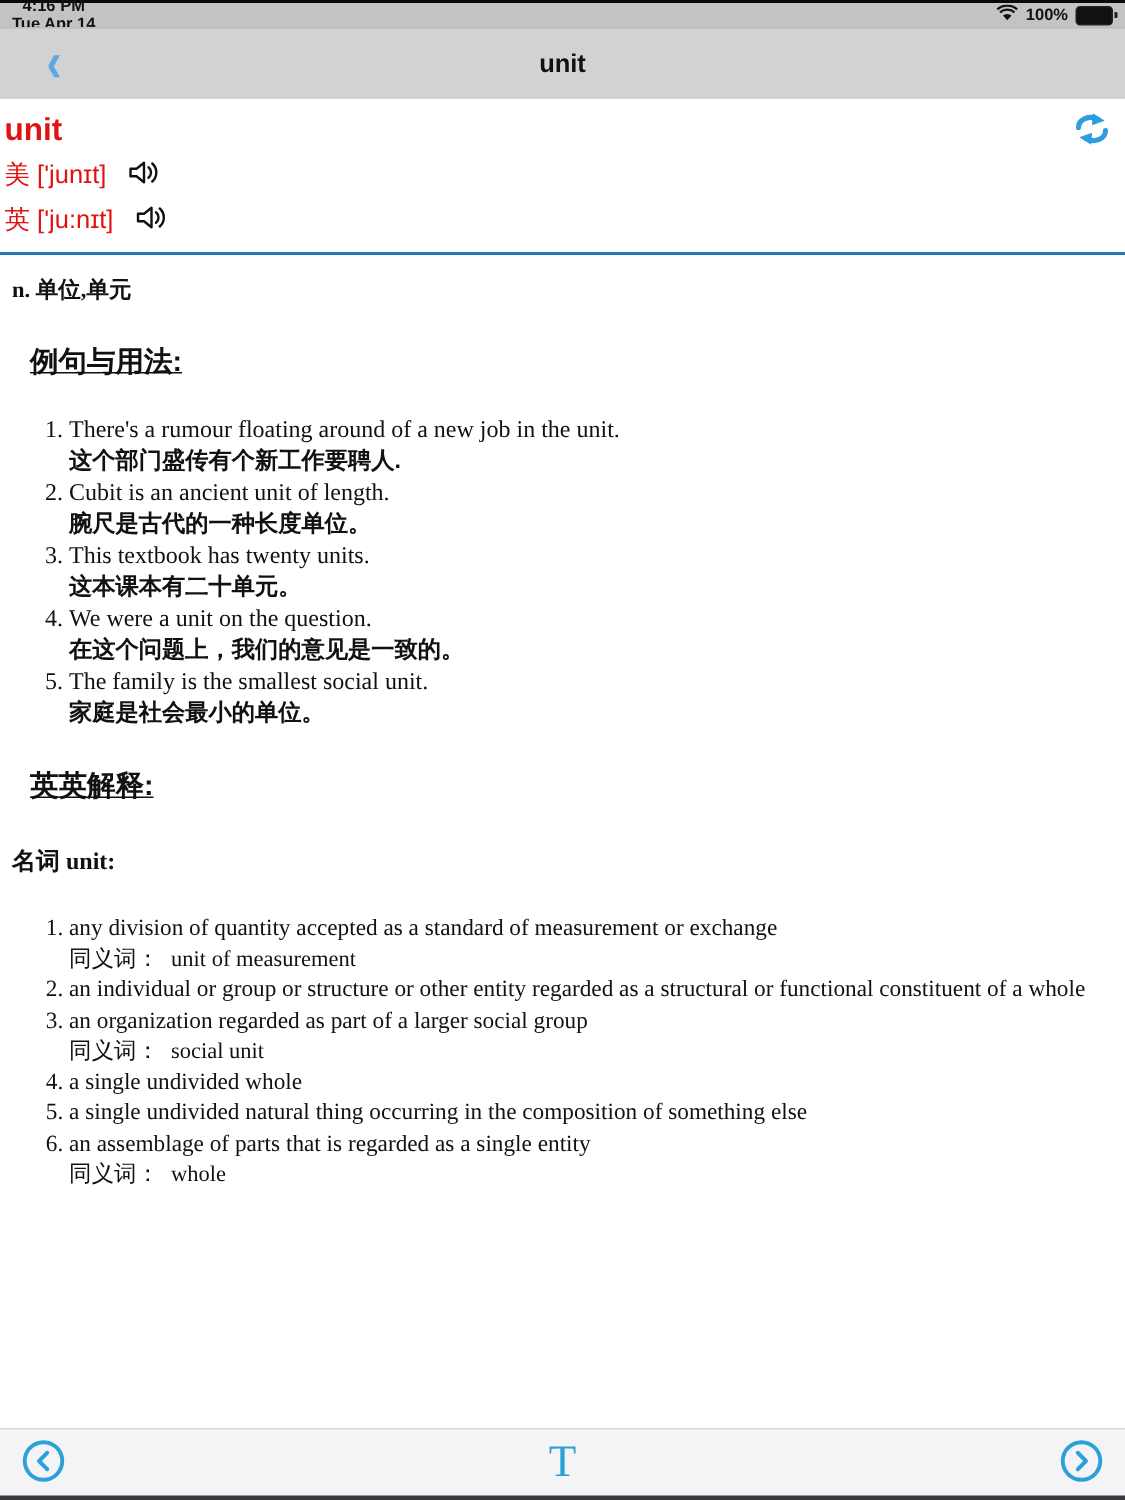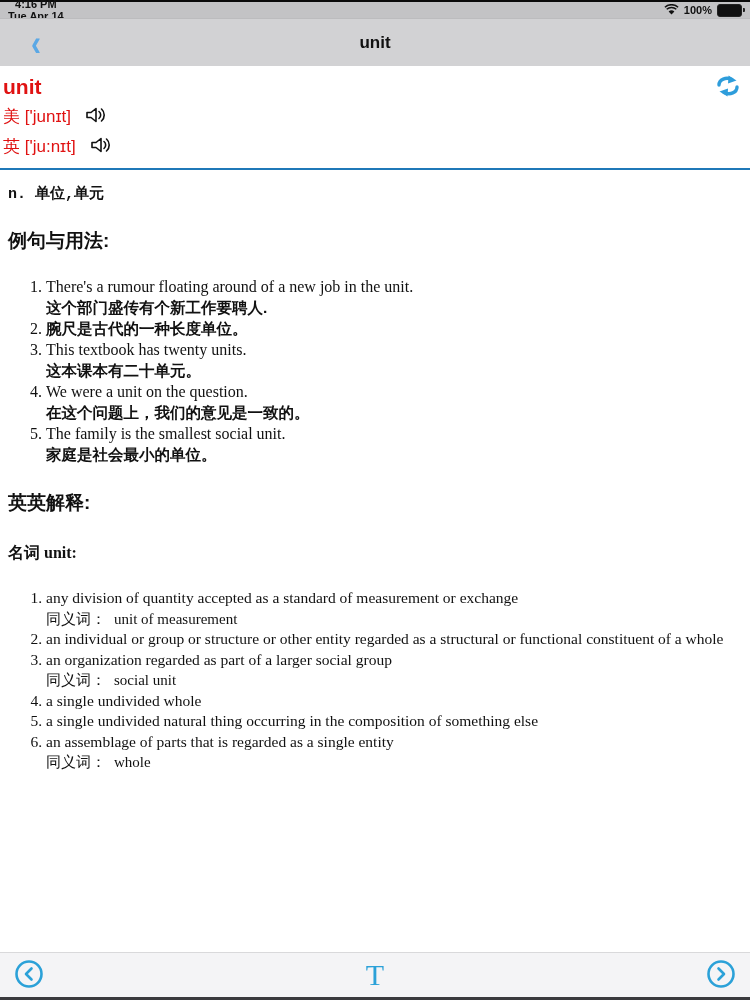--- a/index.html
+++ b/index.html
@@ -28,22 +28,22 @@
   .content{flex:1;background:#fff;overflow:hidden;position:relative;}
   .word-card{position:relative;padding:9px 10px 10px 3px;}
   .word-title{font-size:21px;font-weight:700;line-height:1.1;}
   .pron-row{display:flex;align-items:center;gap:14px;margin-top:7px;font-size:17px;}
   .pron-text{white-space:nowrap;}
   .speaker-btn{background:none;border:none;padding:0;cursor:pointer;display:flex;align-items:center;}
   .refresh-btn{position:absolute;top:7px;right:8px;background:none;border:none;padding:0;cursor:pointer;}
   .blue-divider{height:2px;width:100%;}
 
   .pos-line{margin:14px 0 0 8px;font-size:15px;font-weight:700;color:#111;
-            font-family:Liberation Mono, monospace;}
-  .section-heading{margin:25px 0 0 8px;font-size:19px;font-weight:700;color:#111;}
+            font-family:Liberation Serif, serif;}
+  .section-heading{margin:25px 0 0 20px;font-size:19px;font-weight:700;color:#111;text-decoration:underline;}
   .sub-heading{margin:27px 0 14px 8px;font-size:16px;font-weight:700;color:#111;
                font-family:"Liberation Serif",serif;}
 
   ol.items{margin:22px 0 0 0;padding:0 8px 0 46px;color:#111;}
   ol.items li{margin:0;padding:0;line-height:21px;font-size:16px;
               font-family:"Liberation Serif",serif;}
   ol.items li::marker{font-family:"Liberation Serif",serif;}
   .zh-line{font-family:"Liberation Sans",sans-serif;font-size:15.5px;font-weight:bold;}
   .syn-line{font-size:15px;}
   .syn-label{font-family:"Liberation Sans",sans-serif;margin-right:8px;}
@@ -142,20 +142,21 @@
 
     <div class="section-heading">例句与用法:</div>
 
     <ol class="items" id="examples-list">
   <li>
     <div class="en-line">There's a rumour floating around of a new job in the unit.</div>
     <div class="zh-line">这个部门盛传有个新工作要聘人.</div>
   </li>
 
   <li>
+    <div class="en-line">Cubit is an ancient unit of length.</div>
     <div class="zh-line">腕尺是古代的一种长度单位。</div>
   </li>
 
   <li>
     <div class="en-line">This textbook has twenty units.</div>
     <div class="zh-line">这本课本有二十单元。</div>
   </li>
 
   <li>
     <div class="en-line">We were a unit on the question.</div>

